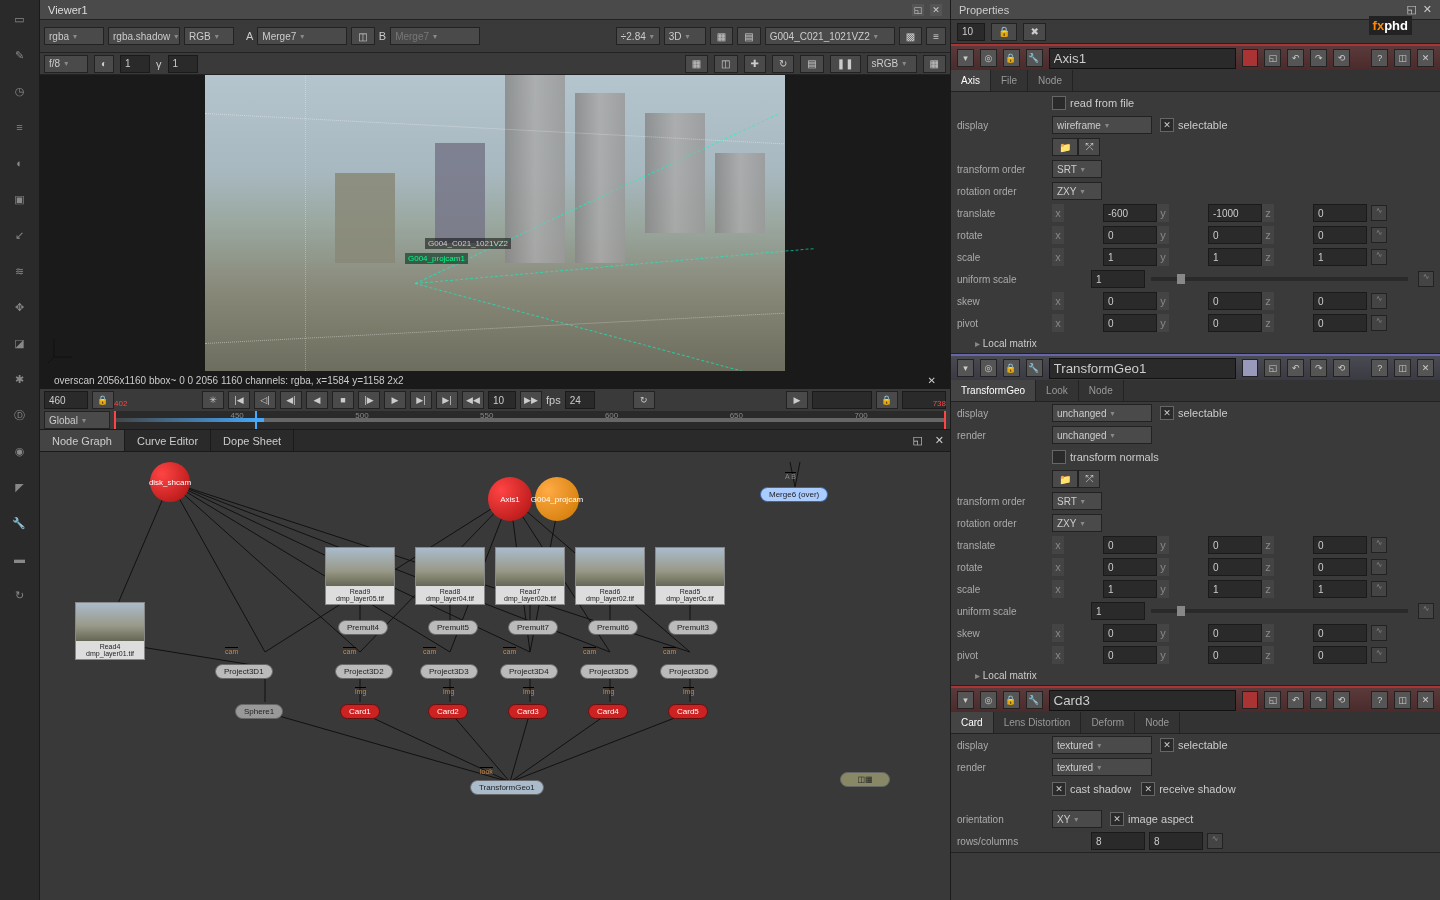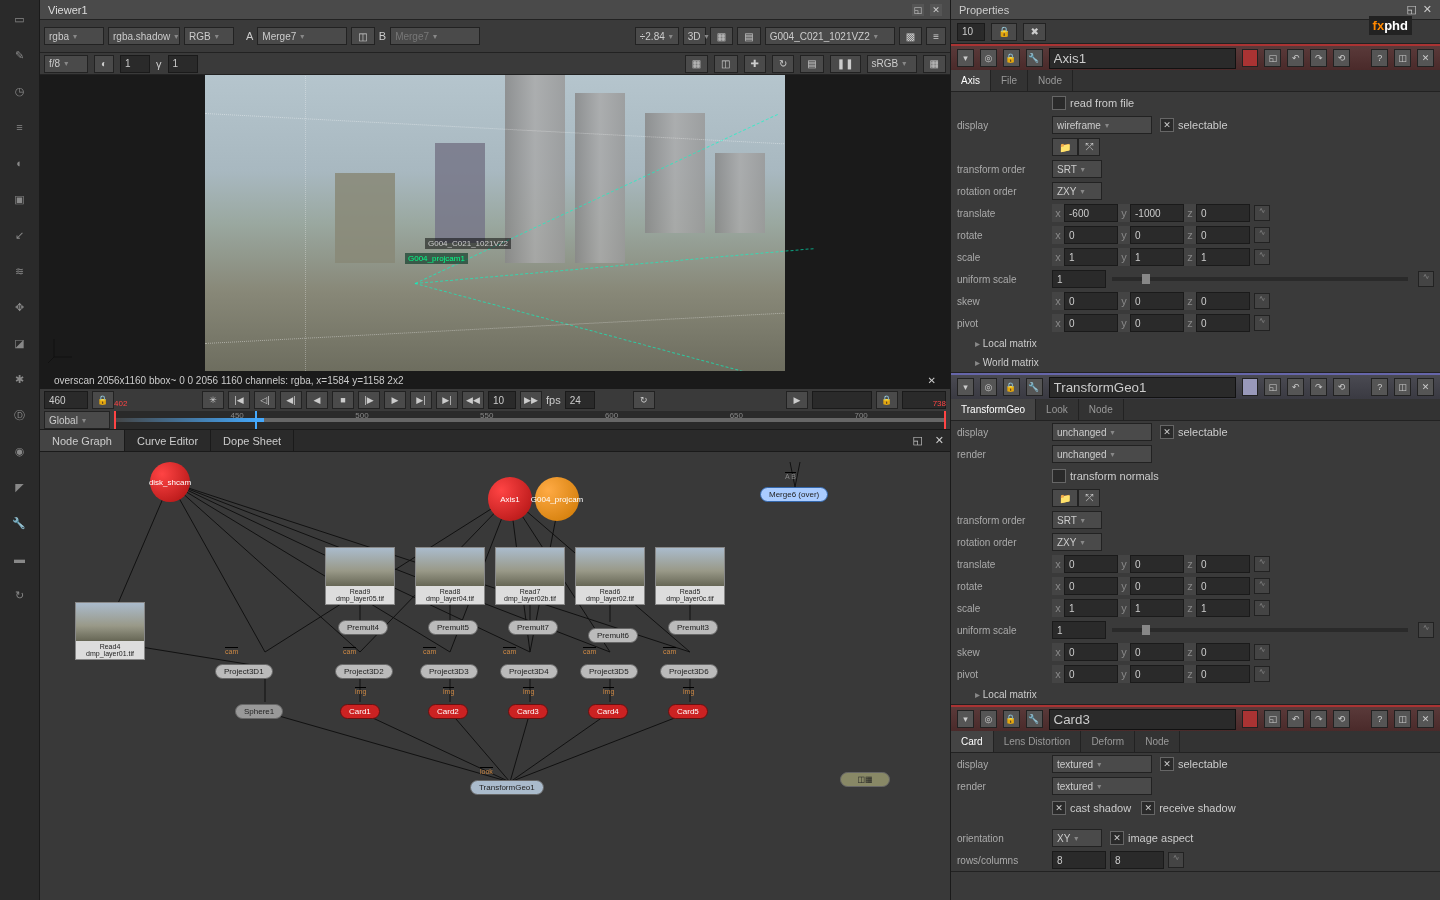--- a/index.html
+++ b/index.html
@@ -62,21 +62,21 @@
 .pnode-hdr.tg { background:linear-gradient(#4a4a52,#3a3a42); border-top:2px solid #6666aa; }
 .pnode-hdr .title-in { flex:1; background:#2a2a2a; border:1px solid #111; padding:2px 4px; color:#ccc; }
 .pnode-hdr .hdr-btn { width:18px; height:18px; background:#555; border:1px solid #222; cursor:pointer; font-size:9px; text-align:center; line-height:16px; }
 .pnode-tabs { height:22px; display:flex; background:#333; border-bottom:1px solid #222; }
 .pnode-tab { padding:0 10px; display:flex; align-items:center; cursor:pointer; border-right:1px solid #222; color:#999; font-size:10px; }
 .pnode-tab.active { background:#444; color:#fff; }
 .prow { display:flex; align-items:center; padding:2px 6px; min-height:22px; }
 .prow .lab { width:95px; text-align:left; padding-right:8px; color:#aaa; font-size:10px; flex-shrink:0; }
 .prow .cb { width:14px; height:14px; border:1px solid #666; background:#2a2a2a; margin-right:4px; cursor:pointer; display:inline-flex; align-items:center; justify-content:center; font-size:9px; }
 .prow .cb.ck::before { content:"✕"; color:#ccc; }
-.prow .fld { background:#2a2a2a; border:1px solid #1a1a1a; color:#ccc; height:18px; padding:0 4px; font-size:10px; }
+.prow .fld { background:#2a2a2a; border:1px solid #1a1a1a; color:#ccc; height:18px; padding:0 4px; font-size:10px;margin-left:39px; }
 .prow .xyz { display:flex; gap:0; }
 .prow .xyz .ax { display:flex; align-items:center; }
 .prow .xyz .ax .al { width:12px; text-align:center; color:#888; background:#444; height:18px; line-height:18px; }
 .prow .xyz .ax input { width:54px; }
 .prow .curve-btn { width:16px; height:16px; background:#444; border:1px solid #222; cursor:pointer; margin-left:4px; font-size:8px; text-align:center; color:#888; }
 .prow .slider { flex:1; height:4px; background:#2a2a2a; margin:0 6px; position:relative; cursor:pointer; }
 .prow .slider .h { position:absolute; width:8px; height:10px; background:#888; top:-3px; left:10%; }
 .disclosure { padding:4px 24px; color:#ccc; cursor:pointer; font-size:10px; }
 .disclosure::before { content:"▸ "; color:#888; }
 .brand { position:absolute; top:16px; right:28px; background:#222; color:#fff; padding:2px 4px; font-weight:bold; font-size:13px; }
@@ -122,21 +122,21 @@
         <div class="dd" style="width:60px">rgba</div>
         <div class="dd" style="width:72px">rgba.shadow</div>
         <div class="dd" style="width:50px">RGB</div>
         <span style="margin-left:8px">A</span>
         <div class="dd" style="width:90px">Merge7</div>
         <span class="btn">◫</span>
         <span>B</span>
         <div class="dd" style="width:90px;color:#777">Merge7</div>
         <div style="flex:1"></div>
         <div class="dd" style="width:44px">÷2.84</div>
-        <div class="dd" style="width:23px">3D</div>
+        <div class="dd" style="width:42px">3D</div>
         <span class="btn">▦</span>
         <span class="btn">▤</span>
         <div class="dd" style="width:130px">G004_C021_1021VZ2</div>
         <span class="btn">▩</span>
         <span class="btn">≡</span>
       </div>
       <div class="vtop2">
         <div class="dd" style="width:44px">f/8</div>
         <span class="btn">◐</span>
         <input class="inp" style="width: 30px;" value="1">
@@ -305,21 +305,21 @@
             <div class="lbl"><span>Read6</span><br><span>dmp_layer02.tif</span></div>
           </div>
         <div class="node thumb" style="left:615px;top:95px">
             <div class="img"></div>
             <div class="lbl"><span>Read5</span><br><span>dmp_layer0c.tif</span></div>
           </div>
 
         <div class="node pill" style="left:298px;top:168px">Premult4</div>
         <div class="node pill" style="left:388px;top:168px">Premult5</div>
         <div class="node pill" style="left:468px;top:168px">Premult7</div>
-        <div class="node pill" style="left:548px;top:176px">Premult6</div>
+        <div class="node pill" style="left:548px;top:168px">Premult6</div>
         <div class="node pill" style="left:628px;top:168px">Premult3</div>
 
         <span class="wire lbl" style="left:185px;top:195px">cam</span>
         <span class="wire lbl" style="left:303px;top:195px">cam</span>
         <span class="wire lbl" style="left:383px;top:195px">cam</span>
         <span class="wire lbl" style="left:463px;top:195px">cam</span>
         <span class="wire lbl" style="left:543px;top:195px">cam</span>
         <span class="wire lbl" style="left:623px;top:195px">cam</span>
 
         <div class="node pill" style="left:175px;top:212px">Project3D1</div>
@@ -504,21 +504,20 @@
                 <input class="fld" value="0" style="">
               </div>
               <div class="ax">
                 <span class="al">z</span>
                 <input class="fld" value="0" style="">
               </div>
             </div>
             <span class="curve-btn">∿</span>
           </div>
         <div class="disclosure">Local matrix</div>
-        <div class="disclosure">World matrix</div>
       </div>
 
       <div class="pnode">
         <div class="pnode-hdr tg">
           <span class="hdr-btn">▾</span>
           <span class="hdr-btn">◎</span>
           <span class="hdr-btn">🔒</span>
           <span class="hdr-btn">🔧</span>
           <input class="title-in" value="TransformGeo1" style="">
           <span class="hdr-btn" style="background:#99b"></span>

